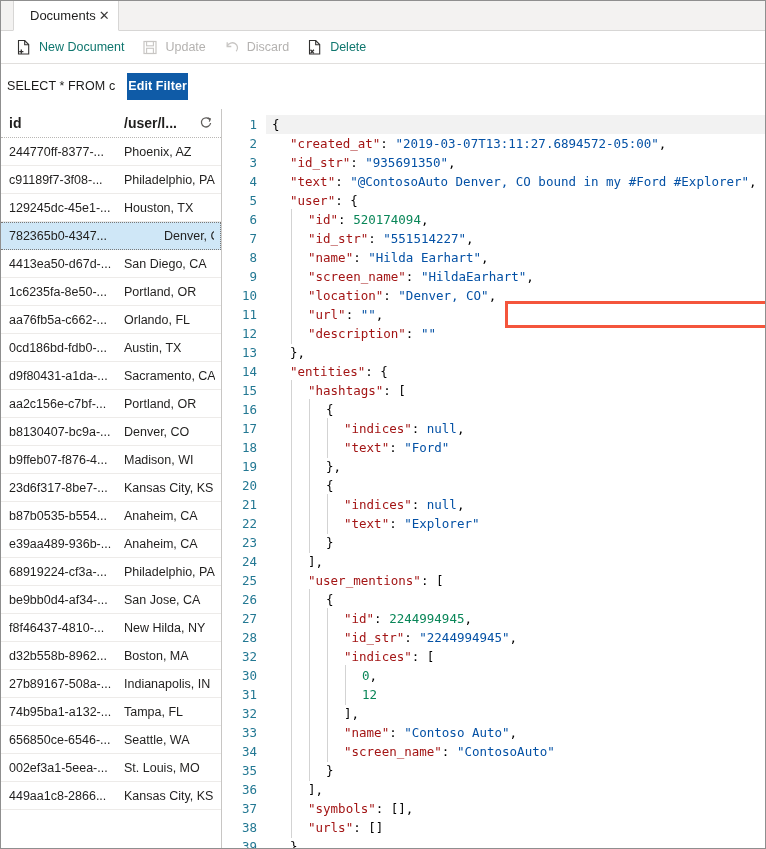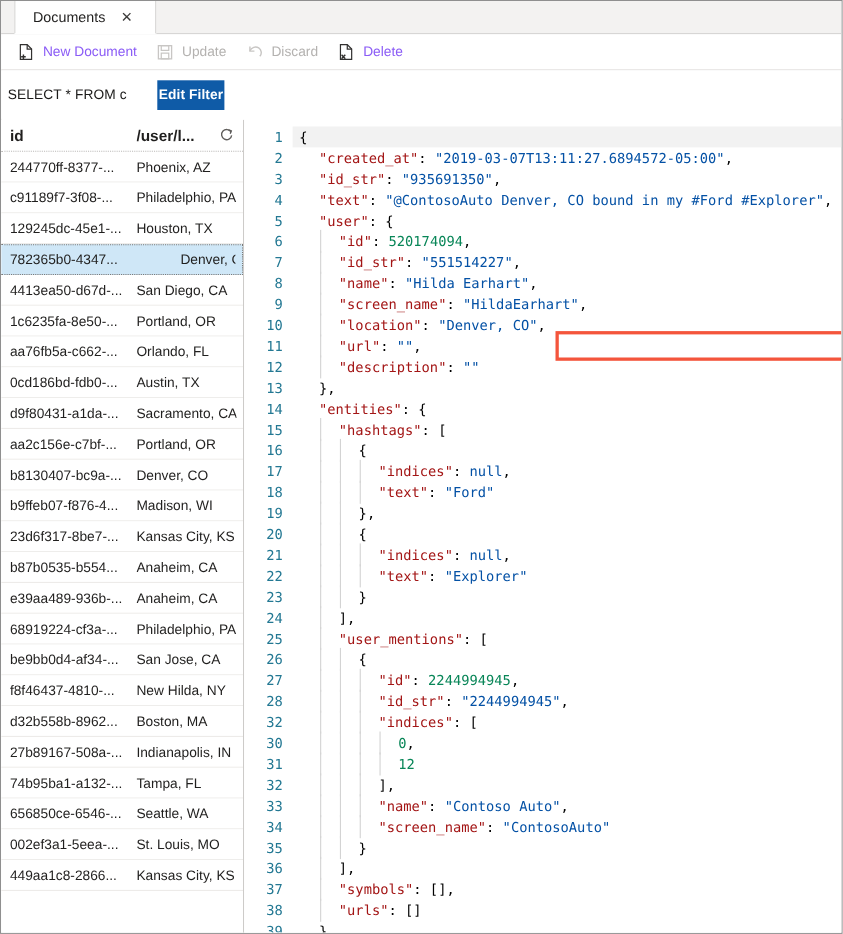--- a/index.html
+++ b/index.html
@@ -31,22 +31,22 @@
   .tab{
     position:absolute;
     left:12px;top:0;
     height:30px;
     box-sizing:border-box;
     background:#ffffff;
     border-left:1px solid #d7d6d5;
     border-right:1px solid #d7d6d5;
     border-bottom:1px solid #ffffff;
     display:flex;align-items:center;
-    padding:0 20px 0 16px;
-    gap:14px;
+    padding:0 8px 0 16px;
+    gap:3px;
   }
   .tab-label{
     font-size:13px;
     color:#201f1e;
     white-space:nowrap;
   }
   .tab-close{
     font-size:13px;
     color:#3b3a39;
     line-height:1;
@@ -65,42 +65,42 @@
     box-sizing:border-box;
   }
   .cmd{
     display:flex;align-items:center;
     gap:7px;
     height:26px;
     padding:0 9px;
     cursor:pointer;
     white-space:nowrap;
   }
-  .cmd .cmd-label{font-size:12.5px;color:#8b5cf6;}
+  .cmd .cmd-label{font-size:12.5px;color:#0f766e;}
   .cmd.disabled{cursor:default;justify-content:flex-end;}
   .cmd.disabled .cmd-label{color:#b4b2b0;}
   .cmd-ico{
     width:16px;height:17px;
     display:block;
     flex:0 0 auto;
   }
 
   
   .filterbar{
     height:44px;
     display:flex;
     align-items:center;
     background:#ffffff;
     padding-left:6px;
     box-sizing:border-box;
   }
   .filter-text{
     font-size:12.5px;
     color:#1b1a19;
-    margin-right:28px;
+    margin-right:12px;
     white-space:nowrap;
     letter-spacing:.1px;
   }
   .edit-filter-btn{
     background:#0f5ba7;
     color:#ffffff;
     border:none;
     height:27px;
     padding:0 1px;
     font-size:12.5px;

